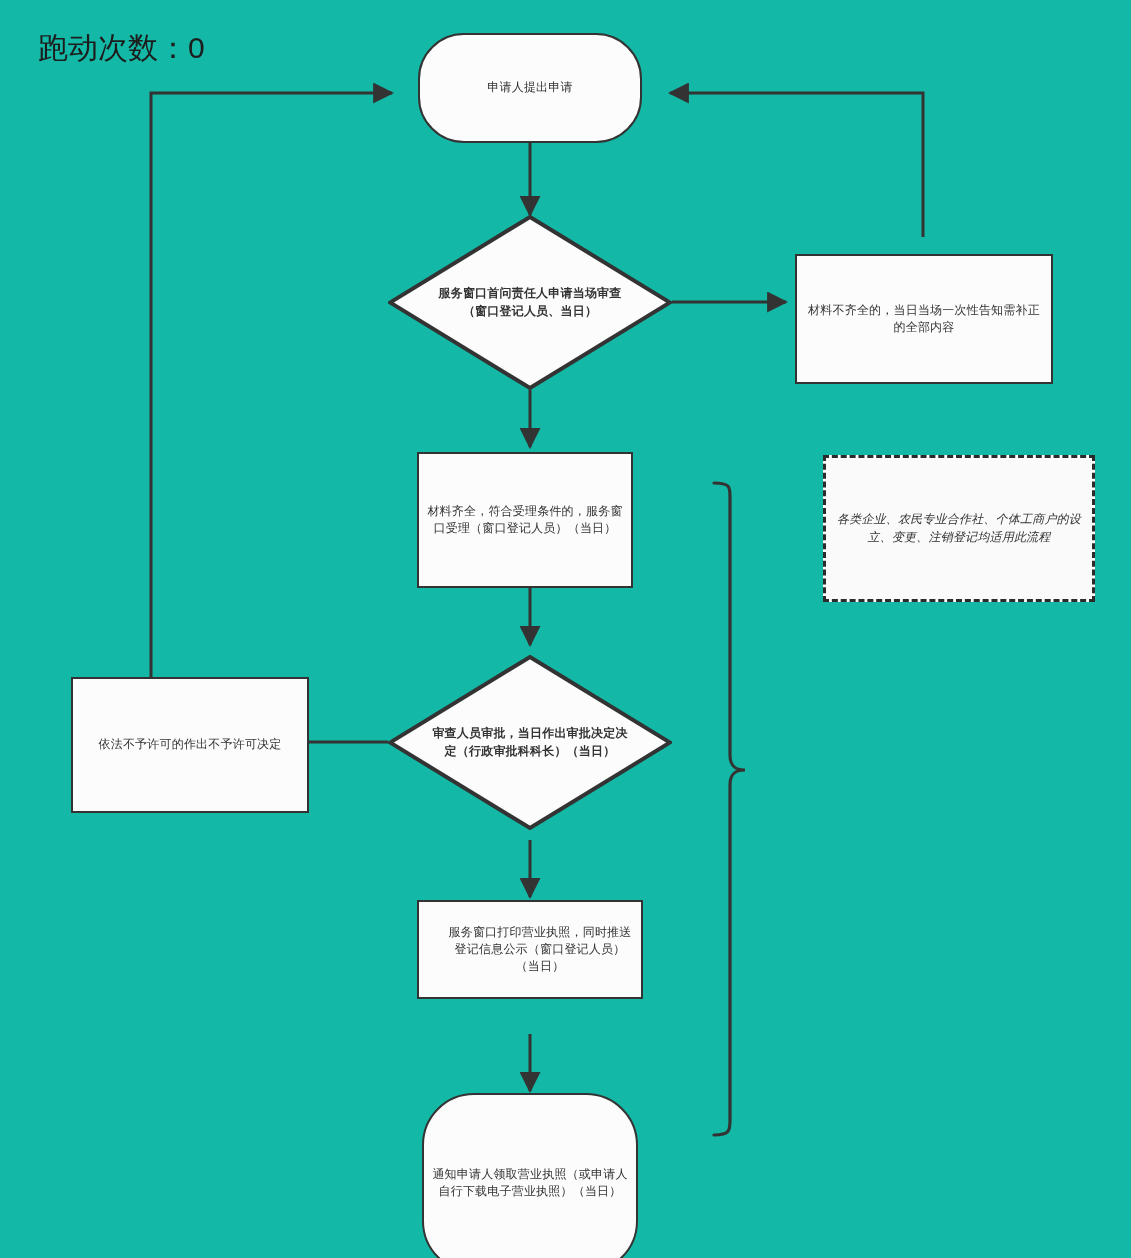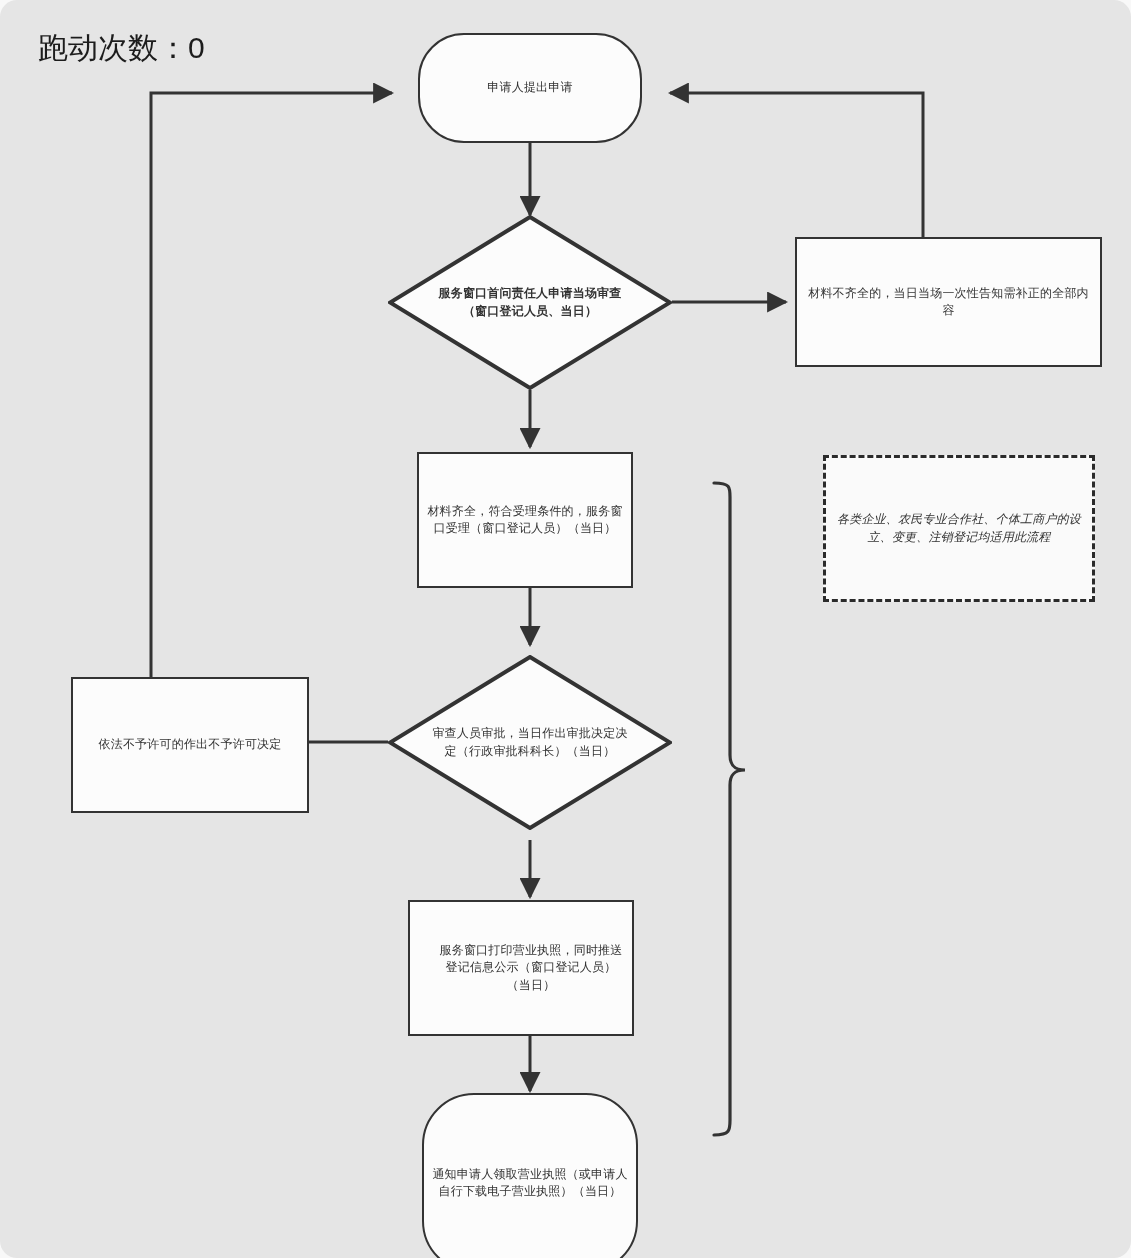--- a/index.html
+++ b/index.html
@@ -9,23 +9,22 @@
     background: #f8f8f8;
   }
   body {
     font-family: "Liberation Sans", "DejaVu Sans", sans-serif;
     color: #333333;
   }
   #canvas {
     position: relative;
     width: 1131px;
     height: 1258px;
-    background: #e5e5e5;
+    background: #14b8a6;
     overflow: hidden;
-    border-radius: 17px;
   }
   #edges {
     position: absolute;
     left: 0;
     top: 0;
     width: 1131px;
     height: 1258px;
     pointer-events: none;
   }
   .node {
@@ -152,45 +151,45 @@
     <span class="label">申请人提出申请</span>
   </div>
 
   <div class="node diamond" style="left:388px; top:215px; width:284px; height:175px;">
     <svg class="dshape" viewBox="0 0 284 175" preserveAspectRatio="none">
       <polygon points="142,2 282,87.5 142,173 2,87.5" fill="#fcfcfc" stroke="#333333" stroke-width="4" stroke-linejoin="miter" vector-effect="non-scaling-stroke"></polygon>
     </svg>
     <span class="label" style="padding:0 44px;font-weight:bold;">服务窗口首问责任人申请当场审查（窗口登记人员、当日）</span>
   </div>
 
-  <div class="node rect" style="left:795px; top:237px; width:307px; height:130px;">
+  <div class="node rect" style="left:795px; top:254px; width:258px; height:130px;">
     <span class="label">材料不齐全的，当日当场一次性告知需补正的全部内容</span>
   </div>
 
   <div class="node rect" style="left:417px; top:452px; width:216px; height:136px;">
     <span class="label">材料齐全，符合受理条件的，服务窗口受理（窗口登记人员）（当日）</span>
   </div>
 
   <div class="node note" style="left:823px; top:455px; width:272px; height:147px;">
     <span class="label" style="padding:0 10px;font-style:italic;">各类企业、农民专业合作社、个体工商户的设立、变更、注销登记均适用此流程</span>
   </div>
 
-  <div class="node diamond" style="left:388px; top:655px; width:284px; height:175px;">
+  <div class="node diamond" style="left:388px; top:655px; width:284px; height:175px;font-weight:bold;">
     <svg class="dshape" viewBox="0 0 284 175" preserveAspectRatio="none">
       <polygon points="142,2 282,87.5 142,173 2,87.5" fill="#fcfcfc" stroke="#333333" stroke-width="4" stroke-linejoin="miter" vector-effect="non-scaling-stroke"></polygon>
     </svg>
     <span class="label" style="padding:0 44px;">审查人员审批，当日作出审批决定决定（行政审批科科长）（当日）</span>
   </div>
 
   <div class="node rect" style="left:35px; top:677px; width:238px; height:136px;margin-left:36px;">
     <span class="label">依法不予许可的作出不予许可决定</span>
   </div>
 
 
-  <div class="node rect" style="left:408px; top:900px; width:226px; height:136px;padding-left:20px;">
+  <div class="node rect" style="left:417px; top:900px; width:226px; height:99px;padding-left:20px;">
     <span class="label">服务窗口打印营业执照，同时推送登记信息公示（窗口登记人员）（当日）</span>
   </div>
 
   <div class="node stadium" style="left:422px; top:1093px; width:216px; height:180px; border-radius:52px;">
     <span class="label">通知申请人领取营业执照（或申请人自行下载电子营业执照）（当日）</span>
   </div>
 
 </div>
 
 </body></html>

